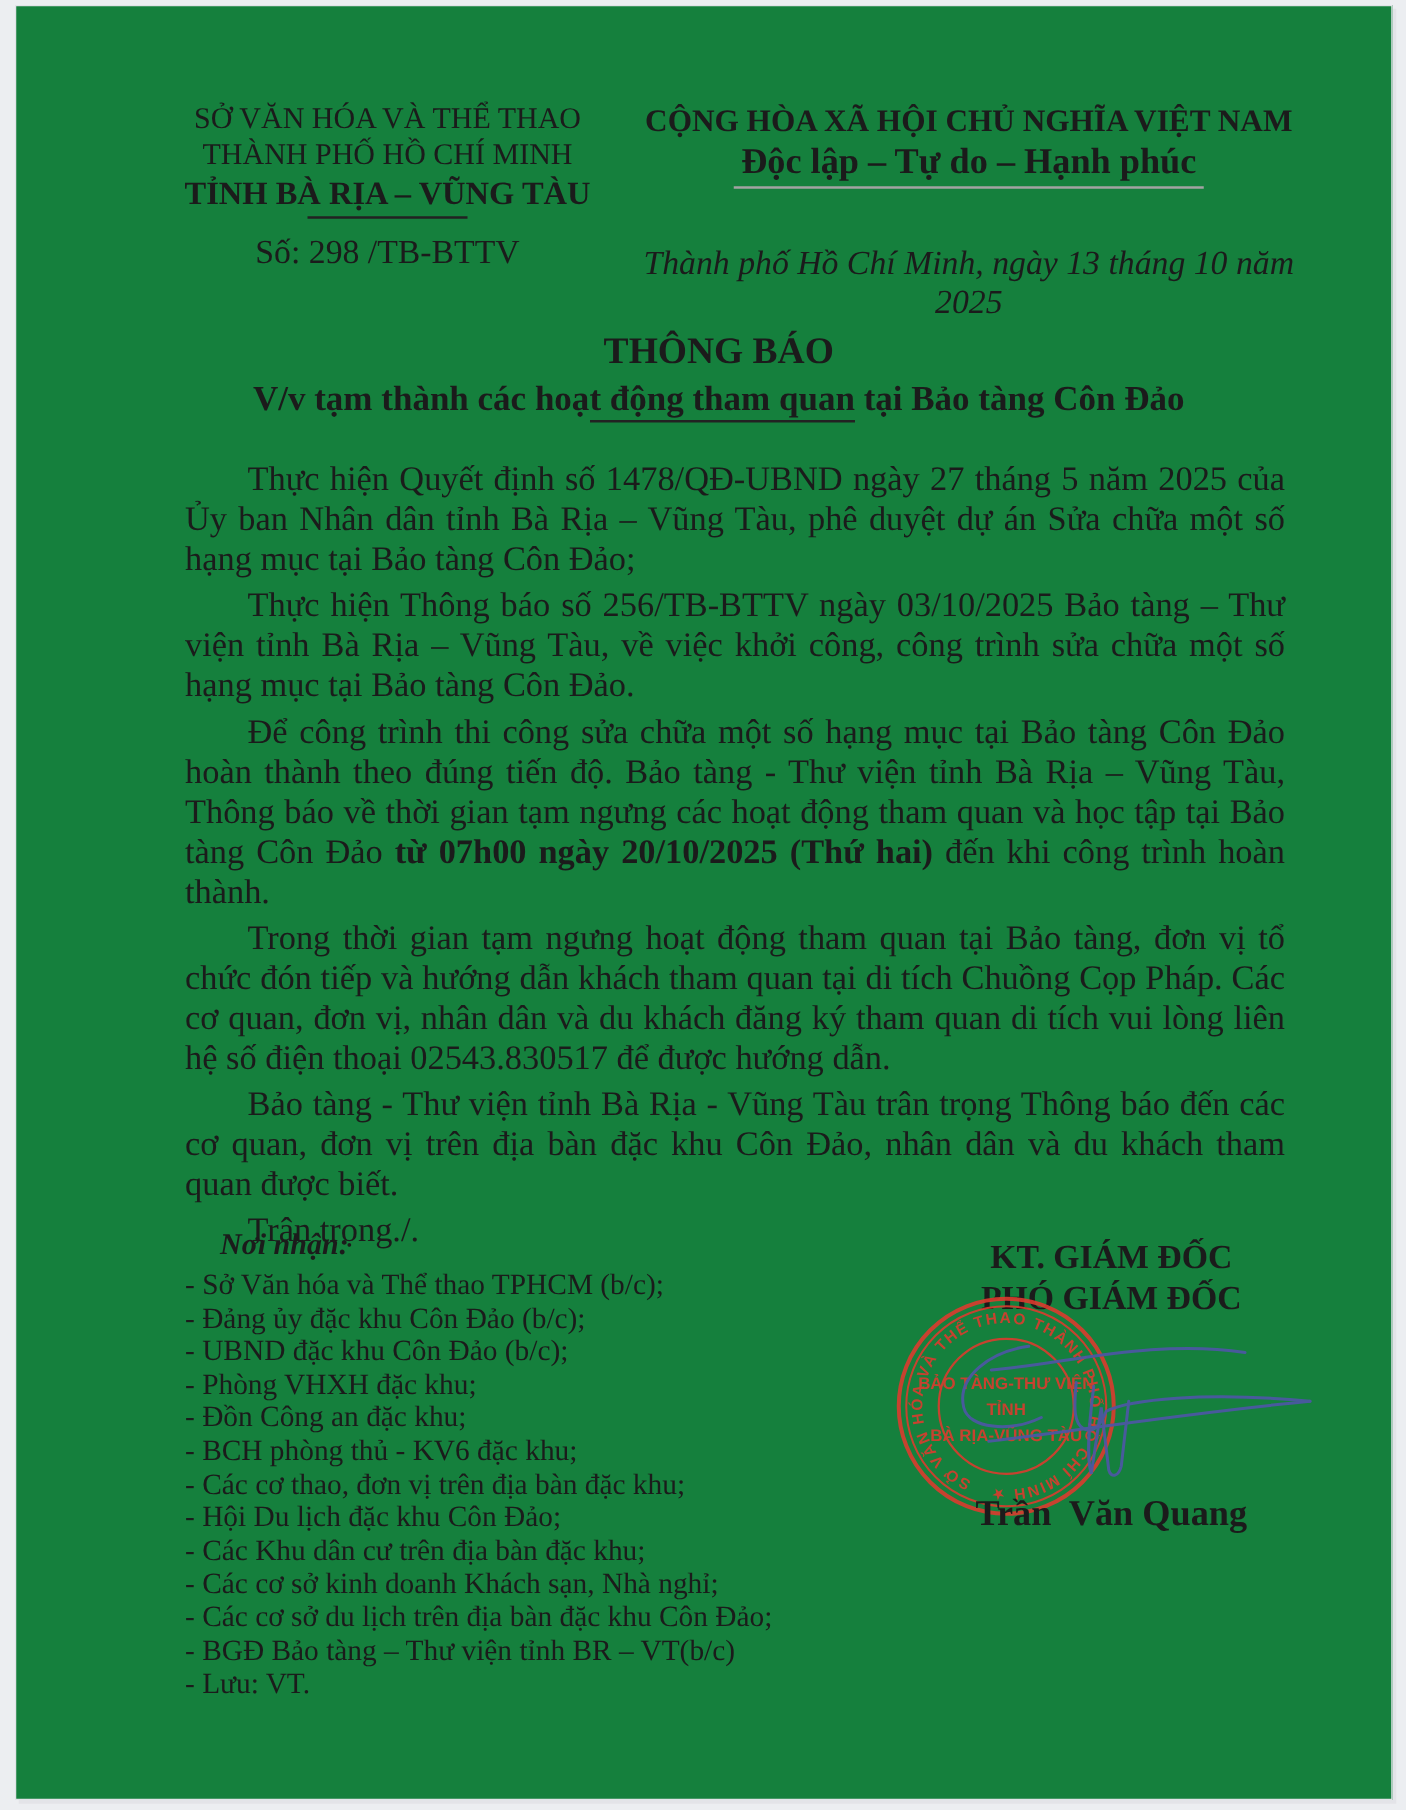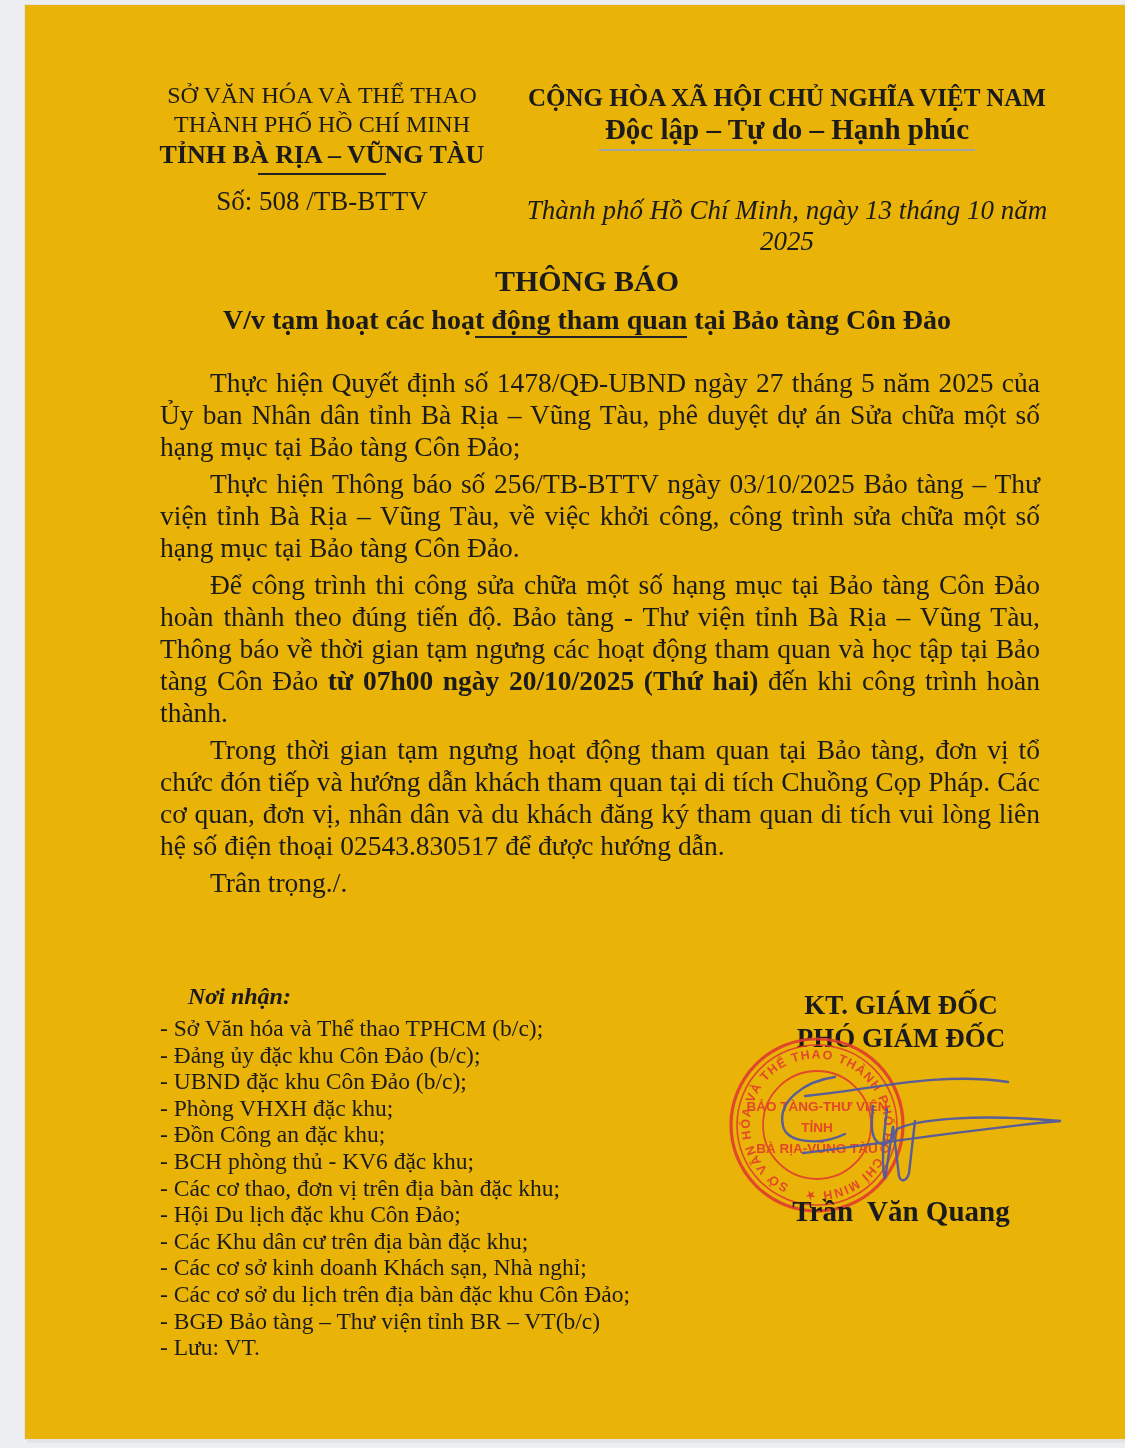--- a/index.html
+++ b/index.html
@@ -4,22 +4,22 @@
 <style>
   html,body{margin:0;padding:0;}
   body{
     width:1125px;height:1448px;position:relative;
     background:#eceef1;
     font-family:"Liberation Serif","DejaVu Serif",serif;
     color:#1b1b1b;
     -webkit-font-smoothing:antialiased;
   }
   .page{
-    position:absolute;left:24px;top:4px;width:1100px;height:1434px;
-    background:#eab308;
+    position:absolute;left:12px;top:4px;width:1100px;height:1434px;
+    background:#15803d;
     border:1px solid #e2e3e8;
     box-shadow:3px 3px 0 #e3e4e8;
   }
   
   .org-block{
     position:absolute;left:132px;top:76px;width:330px;text-align:center;
     line-height:29px;
   }
   .org-line{font-size:24px;}
   .org-line.bold{font-size:26px;font-weight:bold;line-height:31px;}
@@ -63,39 +63,40 @@
 </head>
 <body>
 
 <div class="page">
 
   <div class="org-block">
     <div class="org-line">SỞ VĂN HÓA VÀ THỂ THAO</div>
     <div class="org-line">THÀNH PHỐ HỒ CHÍ MINH</div>
     <div class="org-line bold">TỈNH BÀ RỊA – VŨNG TÀU</div>
     <div class="org-sep"></div>
-    <div class="org-number">Số: 508 /TB-BTTV</div>
+    <div class="org-number">Số: 298 /TB-BTTV</div>
   </div>
 
   <div class="national-block">
     <div class="national-line1">CỘNG HÒA XÃ HỘI CHỦ NGHĨA VIỆT NAM</div>
     <div><span class="national-line2">Độc lập – Tự do – Hạnh phúc</span></div>
     <div class="dateline">Thành phố Hồ Chí Minh, ngày 13 tháng 10 năm 2025</div>
   </div>
 
   <div class="title-block">
     <div class="doc-title">THÔNG BÁO</div>
-    <div class="doc-subtitle"><span>V/v tạm hoạt các hoạ</span><span class="u">t động tham quan</span><span> tại Bảo tàng Côn Đảo</span></div>
+    <div class="doc-subtitle"><span>V/v tạm thành các hoạ</span><span class="u">t động tham quan</span><span> tại Bảo tàng Côn Đảo</span></div>
   </div>
 
   <div class="doc-body">
     <p>Thực hiện Quyết định số 1478/QĐ-UBND ngày 27 tháng 5 năm 2025 của Ủy ban Nhân dân tỉnh Bà Rịa – Vũng Tàu, phê duyệt dự án Sửa chữa một số hạng mục tại Bảo tàng Côn Đảo;</p>
     <p>Thực hiện Thông báo số 256/TB-BTTV ngày 03/10/2025 Bảo tàng – Thư viện tỉnh Bà Rịa – Vũng Tàu, về việc khởi công, công trình sửa chữa một số hạng mục tại Bảo tàng Côn Đảo.</p>
     <p><span>Để công trình thi công sửa chữa một số hạng mục tại Bảo tàng Côn Đảo hoàn thành theo đúng tiến độ. Bảo tàng - Thư viện tỉnh Bà Rịa – Vũng Tàu, Thông báo về thời gian tạm ngưng các hoạt động tham quan và học tập tại Bảo tàng Côn Đảo </span><span class="b">từ 07h00 ngày 20/10/2025 (Thứ hai)</span><span> đến khi công trình hoàn thành.</span></p>
     <p>Trong thời gian tạm ngưng hoạt động tham quan tại Bảo tàng, đơn vị tổ chức đón tiếp và hướng dẫn khách tham quan tại di tích Chuồng Cọp Pháp. Các cơ quan, đơn vị, nhân dân và du khách đăng ký tham quan di tích vui lòng liên hệ số điện thoại 02543.830517 để được hướng dẫn.</p>
+    <p>Bảo tàng - Thư viện tỉnh Bà Rịa - Vũng Tàu trân trọng Thông báo đến các cơ quan, đơn vị trên địa bàn đặc khu Côn Đảo, nhân dân và du khách tham quan được biết.</p>
     <p>Trân trọng./.</p>
   </div>
 
   <div class="recipients">
     <div class="recipients-label">Nơi nhận:</div>
     <ul>
       <li>- Sở Văn hóa và Thể thao TPHCM (b/c);</li>
       <li>- Đảng ủy đặc khu Côn Đảo (b/c);</li>
       <li>- UBND đặc khu Côn Đảo (b/c);</li>
       <li>- Phòng VHXH đặc khu;</li>

